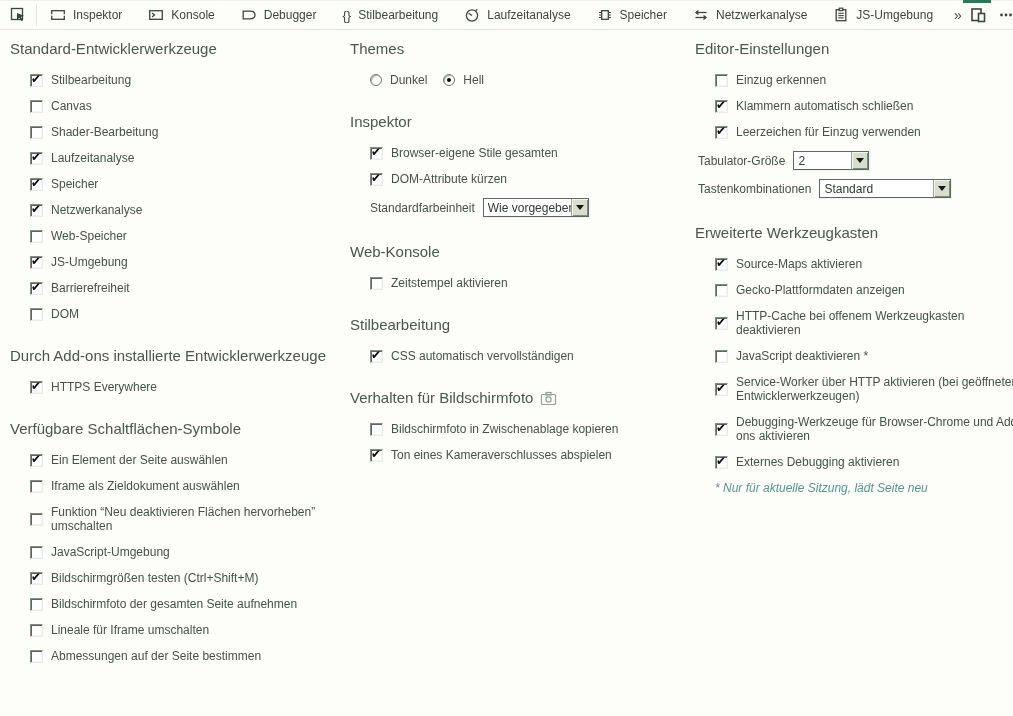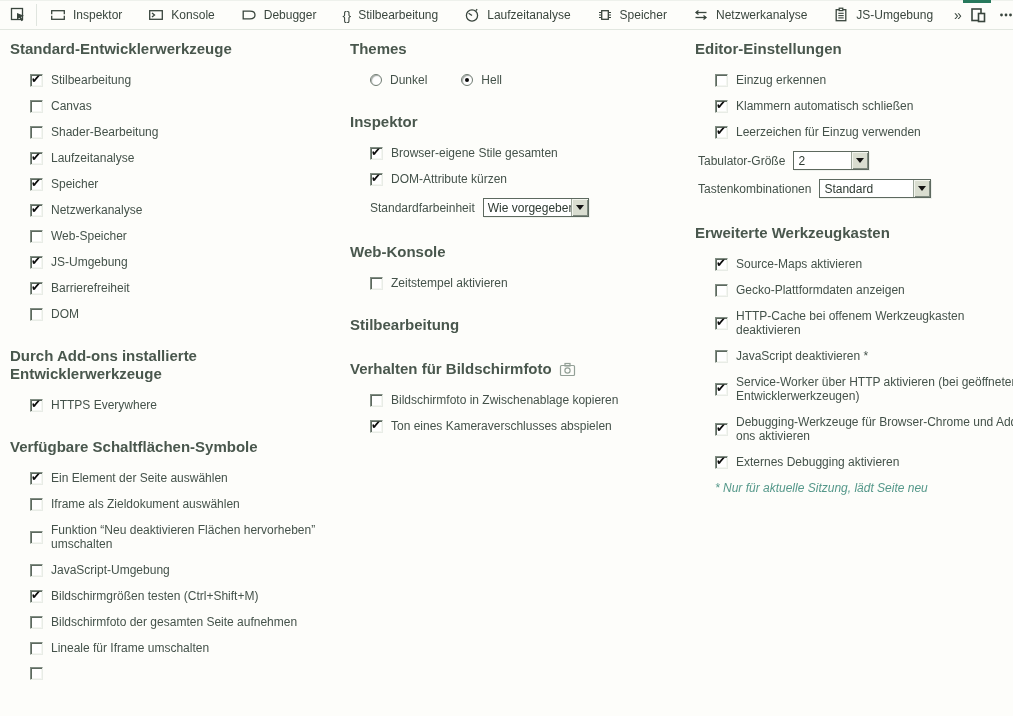--- a/index.html
+++ b/index.html
@@ -39,21 +39,21 @@
   .top-strip { position: absolute; top: 0; left: 963px; width: 28px; height: 3px; background: #27795c; }
 
   
   .col { position: absolute; top: 40px; }
   .col-left  { left: 10px;  width: 320px; }
   .col-mid   { left: 350px; width: 336px; }
   .col-right { left: 695px; width: 330px; }
 
   section { margin-bottom: 26px; }
   h2 {
-    font-size: 15px; font-weight: 700; color: #49574d;
+    font-size: 15px; font-weight: 400; color: #49574d;
     line-height: 18px; margin: 0 0 15px 0;
     display: flex; align-items: center; gap: 7px;
   }
   .item {
     display: flex; align-items: center; gap: 8px;
     padding-left: 20px; margin-bottom: 12px;
     font-size: 12px; line-height: 14px; color: #44524a;
     cursor: default;
   }
   .lbl { flex: 0 1 auto; }
@@ -66,21 +66,21 @@
     border-right-color: #e8ece6; border-bottom-color: #e8ece6;
     box-shadow: inset 1px 1px 0 #5d695f, inset -1px -1px 0 #f4f6f1;
     position: relative;
   }
   .cb[data-checked="true"]::after {
     content: "✔"; position: absolute; left: 0px; top: -3px;
     font-size: 12px; color: #0a0a0a; font-weight: bold;
   }
 
   
-  .radio-row { display: flex; gap: 34px; padding-left: 20px; margin-bottom: 12px; }
+  .radio-row { display: flex; gap: 16px; padding-left: 20px; margin-bottom: 12px; }
   .radio-row .item { padding-left: 0; margin-bottom: 0; }
   .radio {
     flex: 0 0 auto; width: 12px; height: 12px; border-radius: 50%;
     background: #fff; border: 1px solid #707c72;
     box-shadow: inset 1px 1px 1px rgba(90,100,92,.55);
     position: relative;
   }
   .radio[data-checked="true"]::after {
     content: ""; position: absolute; left: 3px; top: 3px;
     width: 4px; height: 4px; border-radius: 50%; background: #0a0a0a;
@@ -308,20 +308,21 @@
     <label class="item">
       <span class="cb" data-checked="false"></span>
       <span class="lbl">Bildschirmfoto der gesamten Seite aufnehmen</span>
     </label>
     <label class="item">
       <span class="cb" data-checked="false"></span>
       <span class="lbl">Lineale für Iframe umschalten</span>
     </label>
     <label class="item">
       <span class="cb" data-checked="false"></span>
+      <span class="lbl">Abmessungen auf der Seite bestimmen</span>
     </label>
   </section>
 </div>
 
 <div class="col col-mid">
   <section>
     <h2>
         <span>Themes</span>
       </h2>
     <div class="radio-row">
@@ -366,20 +367,24 @@
     <label class="item">
       <span class="cb" data-checked="false"></span>
       <span class="lbl">Zeitstempel aktivieren</span>
     </label>
   </section>
 
   <section>
     <h2>
         <span>Stilbearbeitung</span>
       </h2>
+    <label class="item">
+      <span class="cb" data-checked="true"></span>
+      <span class="lbl">CSS automatisch vervollständigen</span>
+    </label>
   </section>
 
   <section>
     <h2>
       <span>Verhalten für Bildschirmfoto</span>
       <svg width="17" height="15" viewBox="0 0 17 15">
         <rect x="1.5" y="3.5" width="14" height="10" rx="1" fill="none" stroke="#93a097" stroke-width="1.2"></rect>
         <rect x="6" y="1.5" width="5" height="2.5" fill="none" stroke="#93a097" stroke-width="1.2"></rect>
         <circle cx="8.5" cy="8.5" r="2.6" fill="none" stroke="#93a097" stroke-width="1.2"></circle>
       </svg>
@@ -416,21 +421,21 @@
       <span class="lbl">Tabulator-Größe</span>
       <div class="combo" style="width:76px">
         <span class="combo-value">2</span>
         <span class="combo-btn">
             <i class="arr"></i>
           </span>
       </div>
     </div>
     <div class="item select-row" style="padding-left:3px">
       <span class="lbl">Tastenkombinationen</span>
-      <div class="combo" style="width:112px">
+      <div class="combo" style="width:132px">
         <span class="combo-value">Standard</span>
         <span class="combo-btn">
             <i class="arr"></i>
           </span>
       </div>
     </div>
   </section>
 
   <section>
     <h2>

